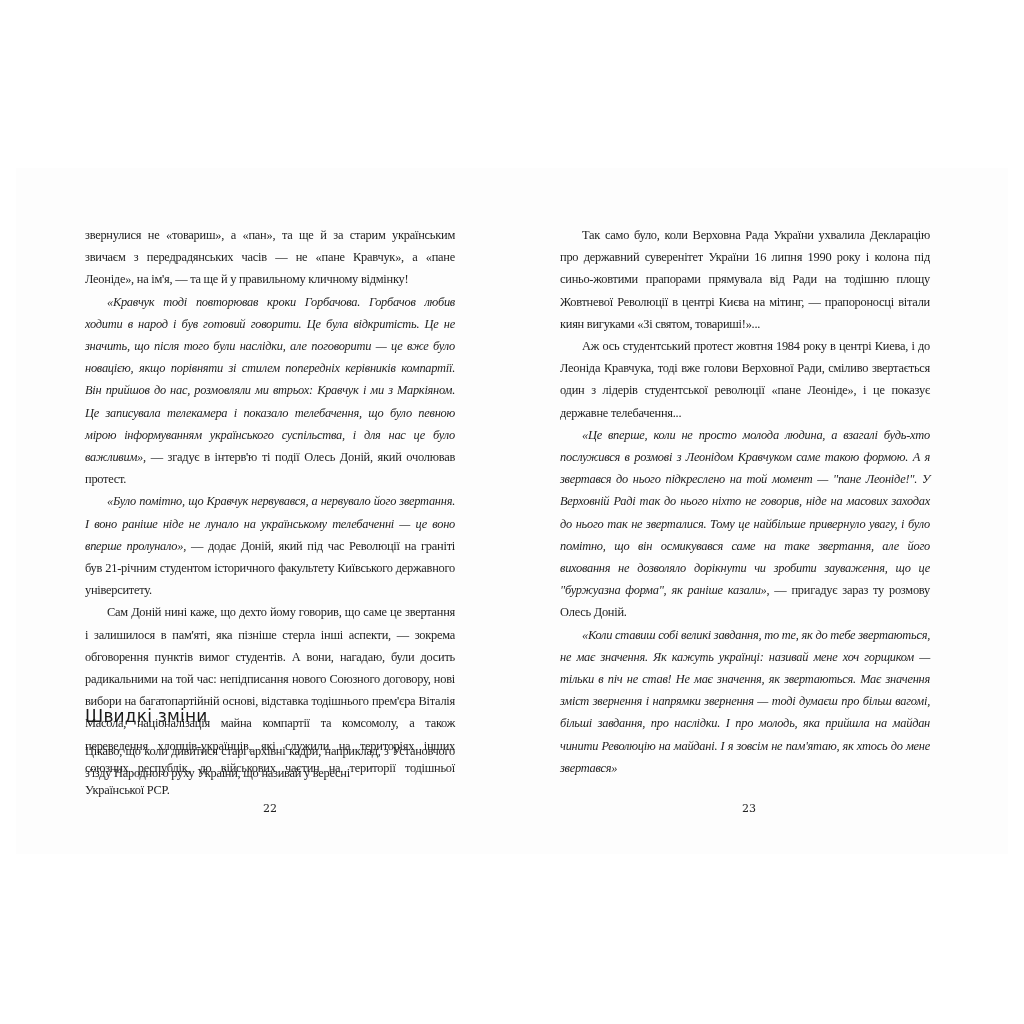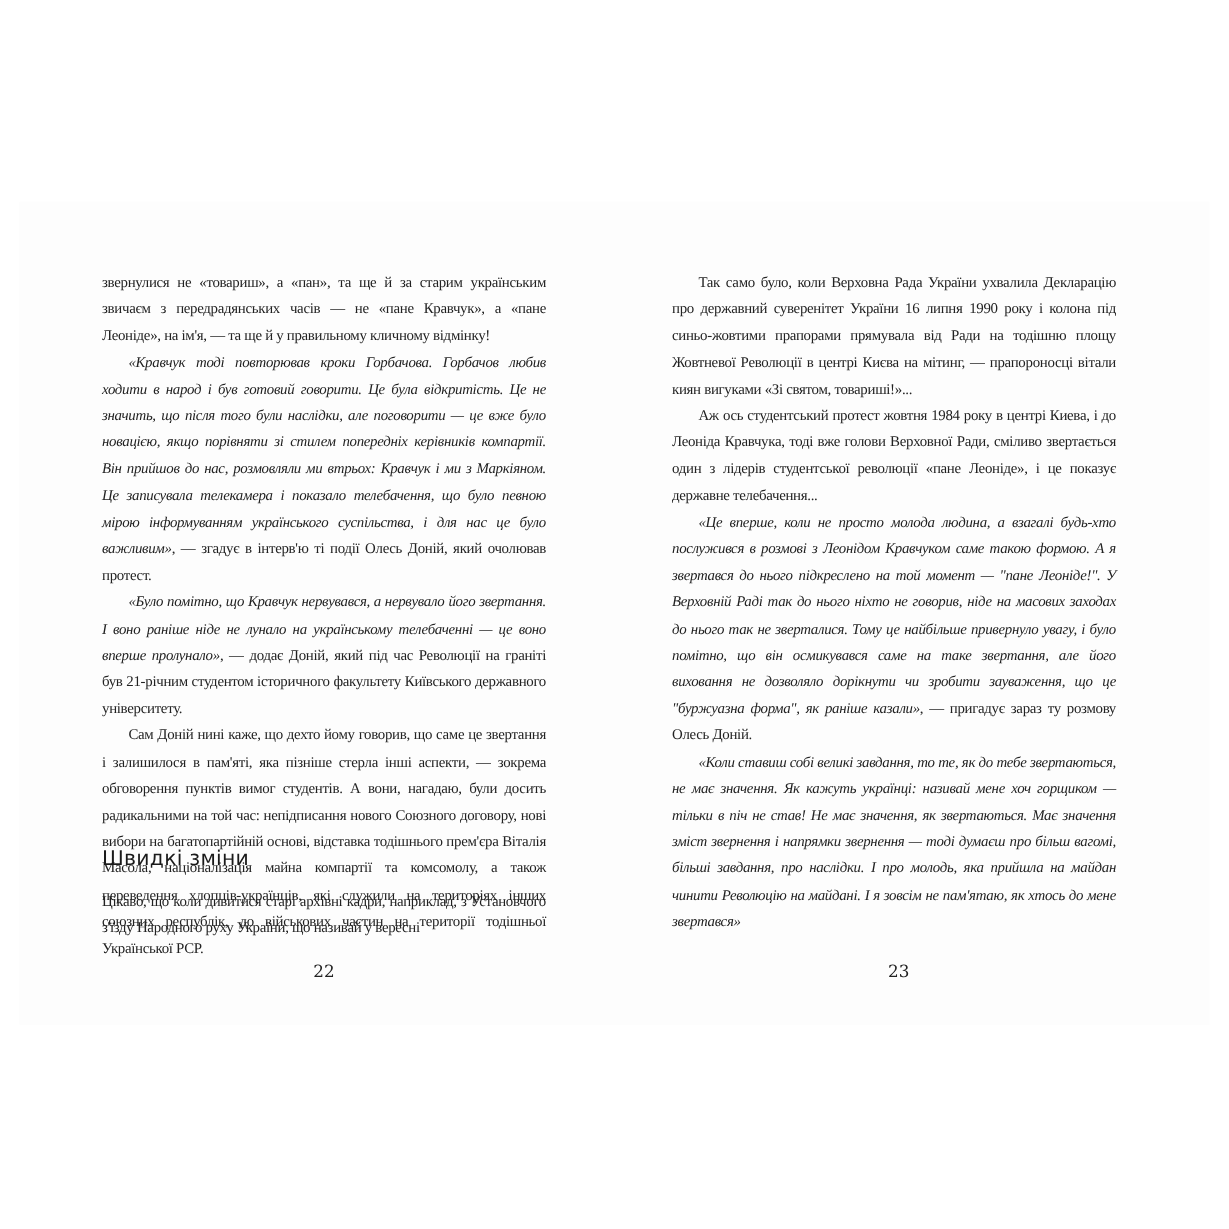--- a/index.html
+++ b/index.html
@@ -29,21 +29,21 @@
   .text p.quote { font-style: italic; }
   .text p .plain { font-style: normal; }
   .heading {
     position: absolute; left: 69px; top: 538px;
     font-family: "DejaVu Sans", "Liberation Sans", sans-serif;
     font-size: 17px; font-weight: 500; color: #1a1a1a; letter-spacing: 0.2px;
   }
   .page.left .text.after { left: 69px; top: 572px; }
   .pagenum {
     position: absolute; top: 634px; width: 100%;
-    font-size: 14px; text-align: center; color: #222;
+    font-size: 11px; text-align: center; color: #222;
   }
   .page.left .pagenum { left: 6px; }
   .page.right .pagenum { left: -11px; }
 </style>
 </head>
 <body>
 
 <div class="spread">
 
   <div class="page left">

